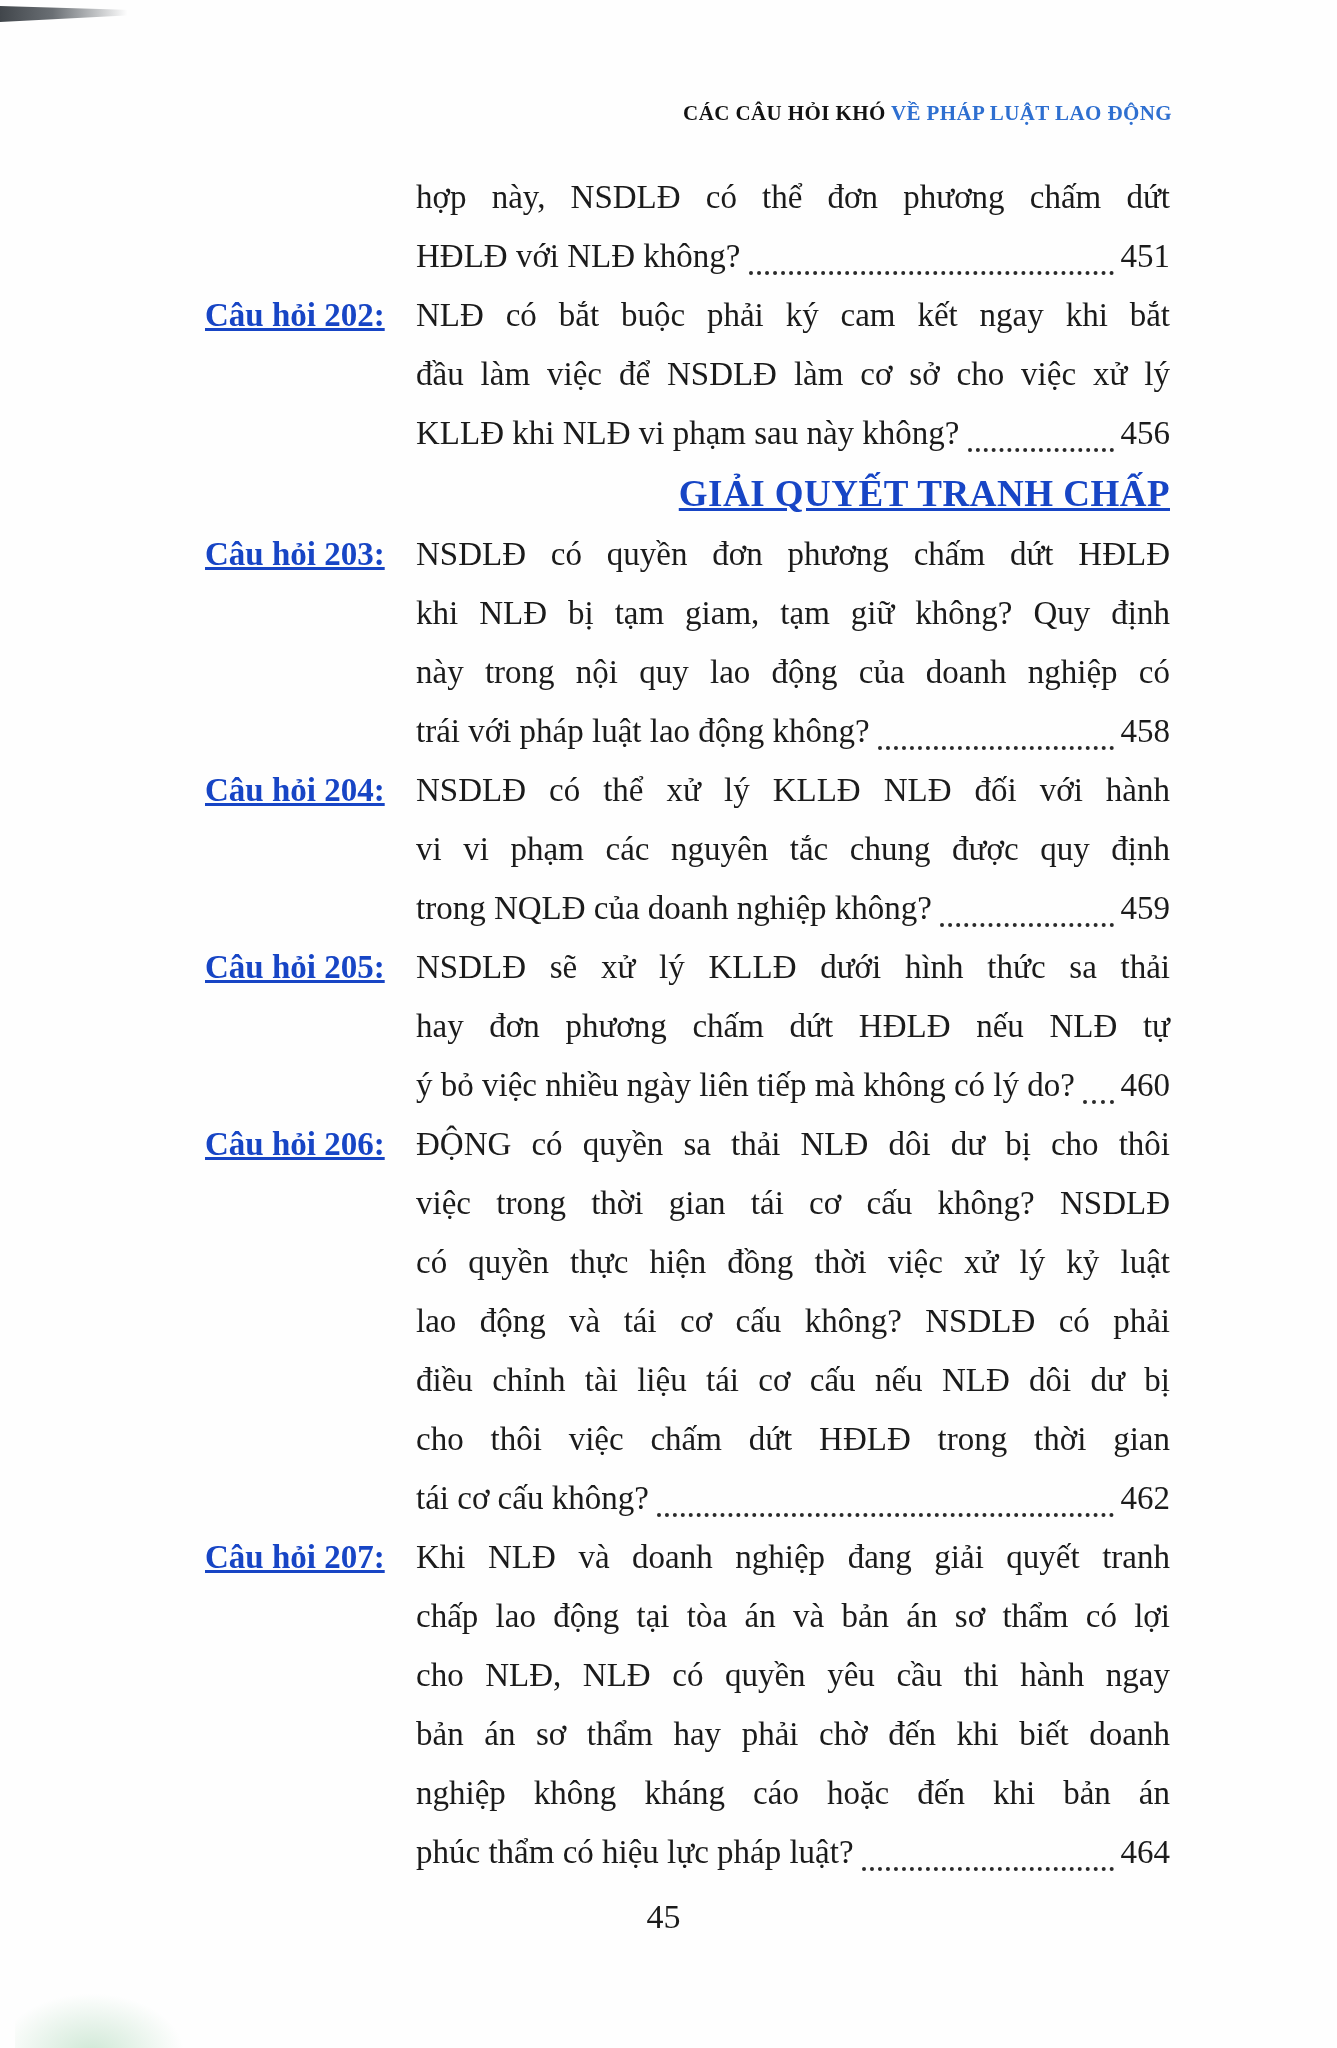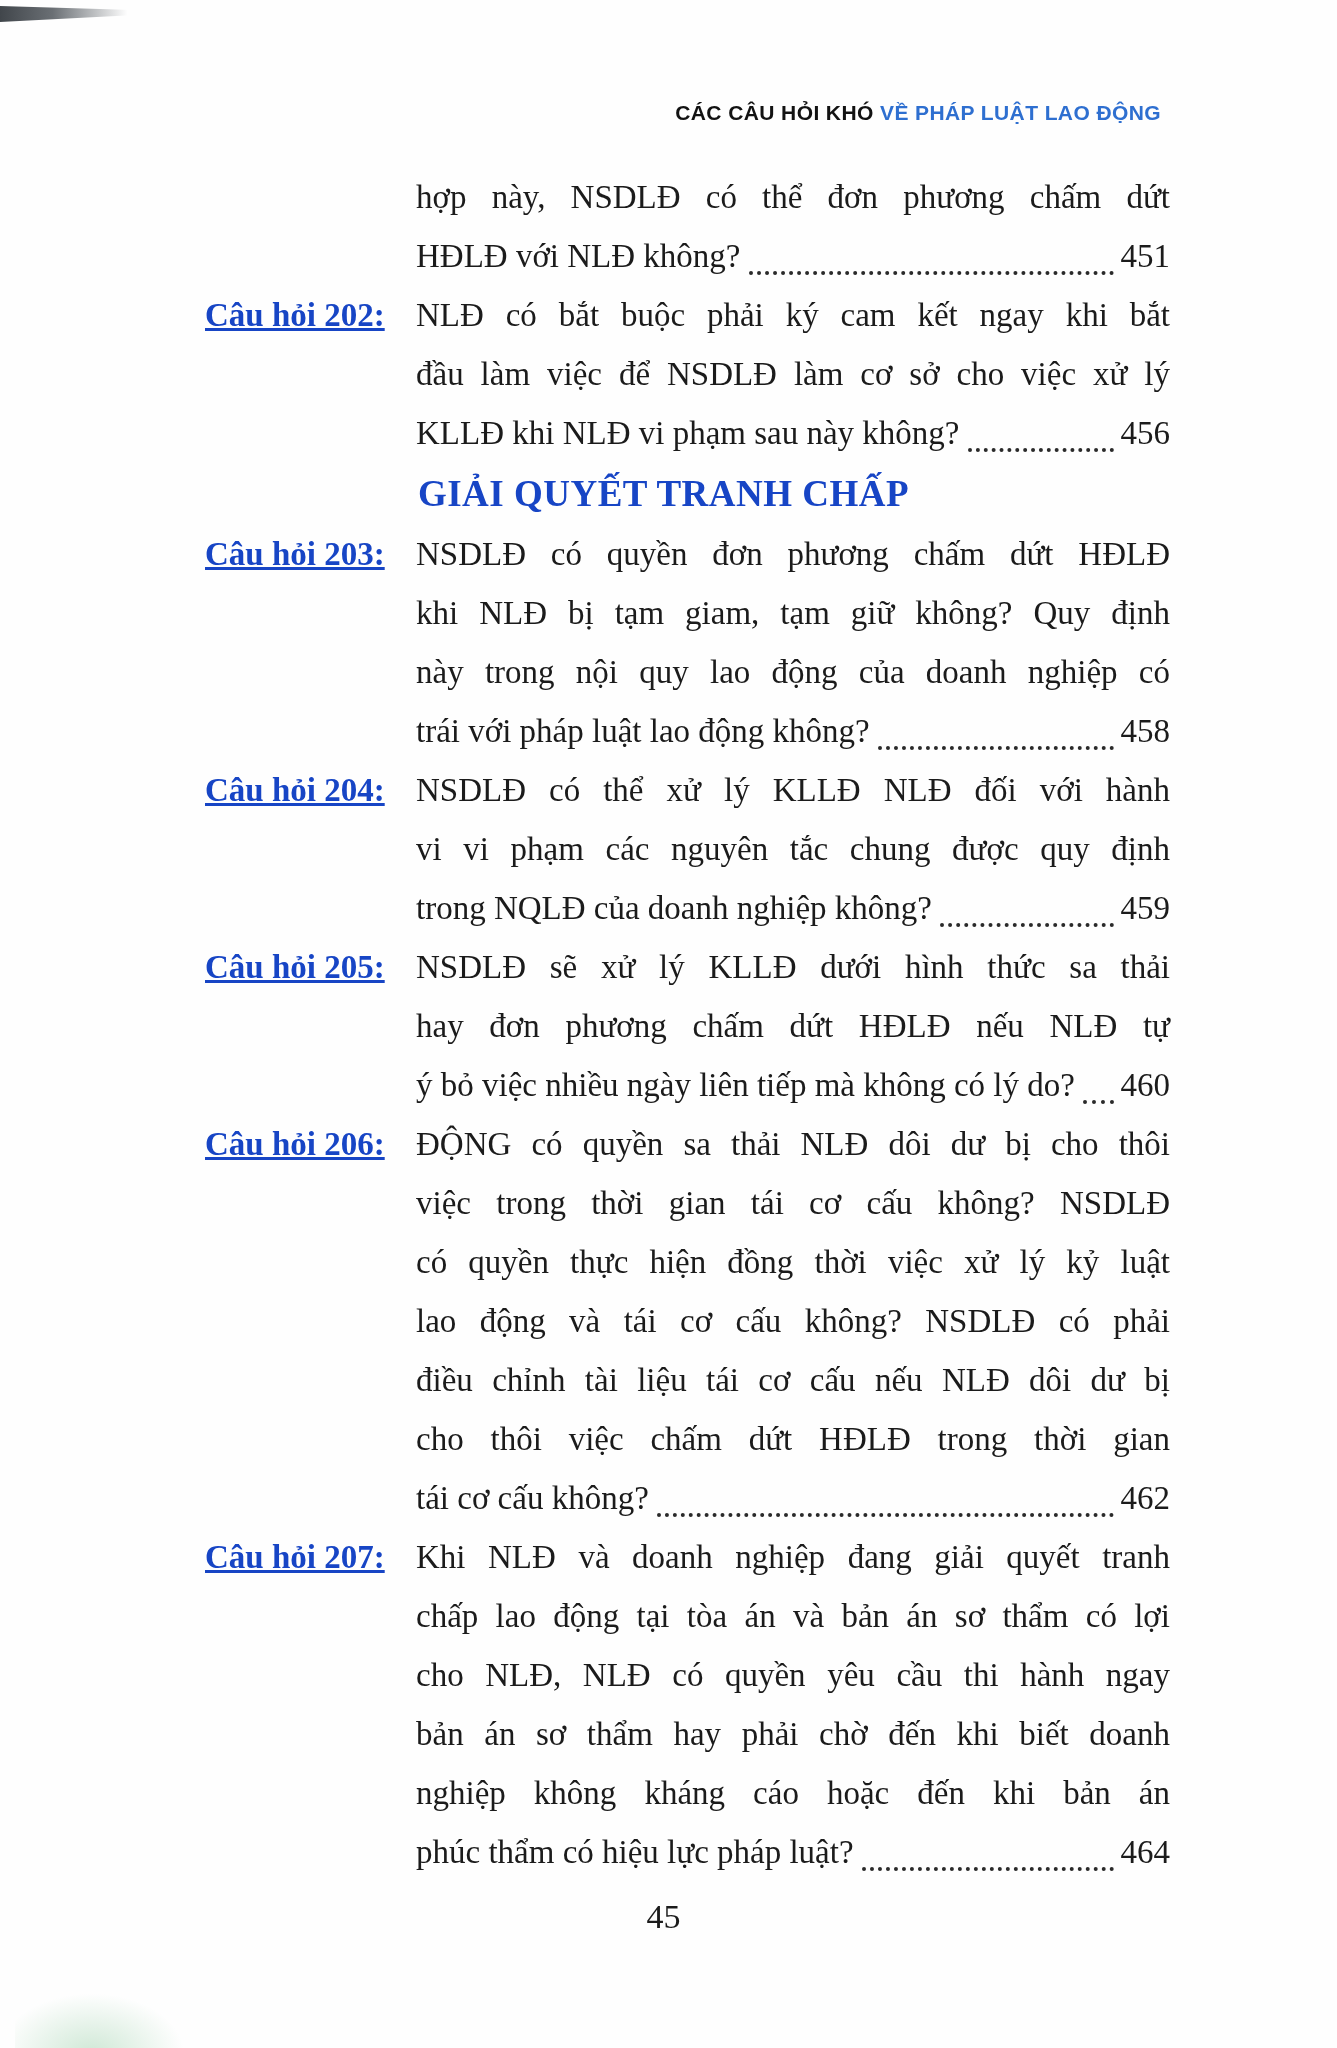--- a/index.html
+++ b/index.html
@@ -25,22 +25,22 @@
     position: absolute;
     left: 15px; bottom: 0;
     width: 170px; height: 55px;
     background: radial-gradient(ellipse at 45% 110%, rgba(150, 205, 165, 0.45), rgba(150,205,165,0) 70%);
   }
 
   
   .running-header {
     position: absolute;
     top: 101px;
-    right: 176px;
-    font-family: Liberation Sans, sans-serif;
+    right: 165px;
+    font-family: Liberation Serif, serif;
     font-weight: bold;
     font-size: 21px;
     letter-spacing: 0.4px;
     white-space: nowrap;
   }
   .running-header .hdr-black { color: #121212; }
   .running-header .hdr-blue  { color: var(--header-blue, #2e6fd0); }
 
   
   .toc {
@@ -76,26 +76,27 @@
   .line-last .txt { flex: 0 1 auto; }
   .dots {
     flex: 1 1 12px;
     min-width: 12px;
     border-bottom: 4px dotted #2a2a2a;
     margin: 0 7px 11px 8px;
   }
   .pageno { flex: 0 0 auto; }
 
   .section-heading {
-    text-align: center;
+    text-align: right;
     font-weight: bold;
     font-size: 37px;
     color: var(--heading-blue, #1745c5);
     letter-spacing: 0.5px;
     margin: 1px 0 2px 0;
+    text-decoration: underline;
   }
 
   
   .folio {
     position: absolute;
     top: 1898px;
     left: 157px;
     width: 1013px;
     text-align: center;
     font-size: 34px;

